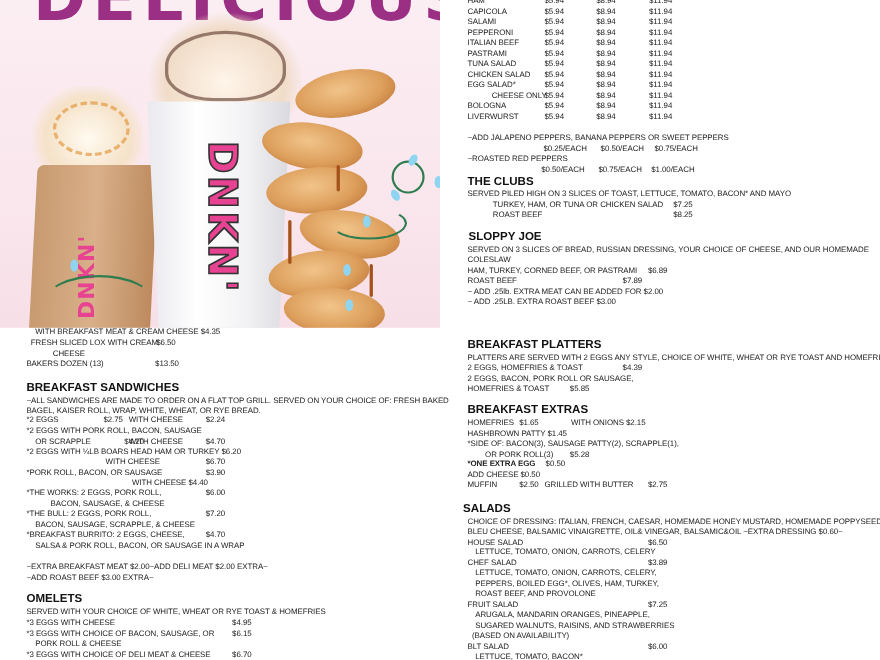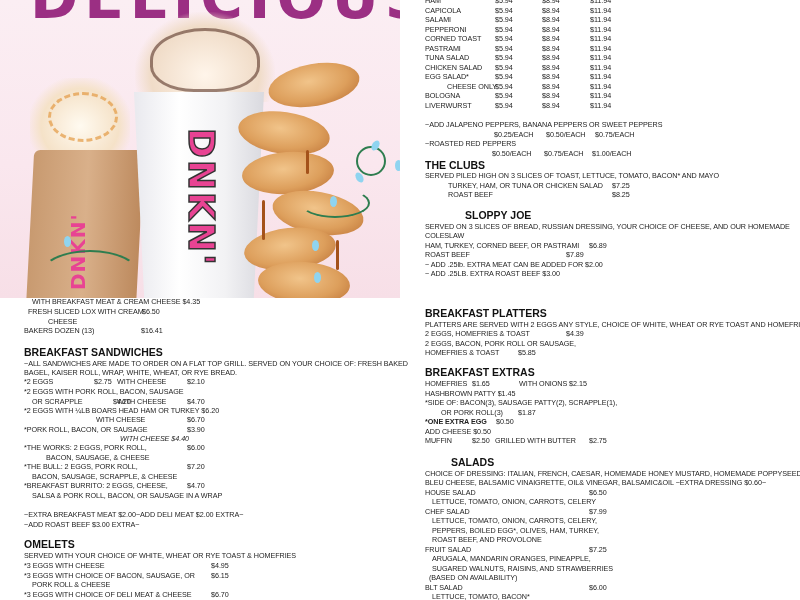--- a/index.html
+++ b/index.html
@@ -92,21 +92,21 @@
     <div class="t" style="left: 542px; top: 5.5px;">$8.94</div>
     <div class="t" style="left: 590px; top: 5.5px;">$11.94</div>
     <div class="t" style="left: 425px; top: 15px;">SALAMI</div>
     <div class="t" style="left: 495px; top: 15px;">$5.94</div>
     <div class="t" style="left: 542px; top: 15px;">$8.94</div>
     <div class="t" style="left: 590px; top: 15px;">$11.94</div>
     <div class="t" style="left: 425px; top: 24.5px;">PEPPERONI</div>
     <div class="t" style="left: 495px; top: 24.5px;">$5.94</div>
     <div class="t" style="left: 542px; top: 24.5px;">$8.94</div>
     <div class="t" style="left: 590px; top: 24.5px;">$11.94</div>
-    <div class="t" style="left: 425px; top: 34px;">CORNED TOAST</div>
+    <div class="t" style="left: 425px; top: 34px;">ITALIAN BEEF</div>
     <div class="t" style="left: 495px; top: 34px;">$5.94</div>
     <div class="t" style="left: 542px; top: 34px;">$8.94</div>
     <div class="t" style="left: 590px; top: 34px;">$11.94</div>
     <div class="t" style="left: 425px; top: 43.5px;">PASTRAMI</div>
     <div class="t" style="left: 495px; top: 43.5px;">$5.94</div>
     <div class="t" style="left: 542px; top: 43.5px;">$8.94</div>
     <div class="t" style="left: 590px; top: 43.5px;">$11.94</div>
     <div class="t" style="left: 425px; top: 53px;">TUNA SALAD</div>
     <div class="t" style="left: 495px; top: 53px;">$5.94</div>
     <div class="t" style="left: 542px; top: 53px;">$8.94</div>
@@ -131,40 +131,40 @@
     <div class="t" style="left: 495px; top: 100.5px;">$5.94</div>
     <div class="t" style="left: 542px; top: 100.5px;">$8.94</div>
     <div class="t" style="left: 590px; top: 100.5px;">$11.94</div>
   </div>
 
 <div class="t" style="left:32px;top:297px;">WITH BREAKFAST MEAT &amp; CREAM CHEESE $4.35</div>
 <div class="t" style="left:28px;top:307px;">FRESH SLICED LOX WITH CREAM</div>
 <div class="t" style="left:142px;top:307px;">$6.50</div>
 <div class="t" style="left:48px;top:317px;">CHEESE</div>
 <div class="t" style="left:24px;top:326px;">BAKERS DOZEN (13)</div>
-<div class="t" style="left:141px;top:326px;">$16.41</div>
+<div class="t" style="left:141px;top:326px;">$13.50</div>
 
 <div class="h" style="left:24px;top:346px;">BREAKFAST SANDWICHES</div>
 <div class="t" style="left:24px;top:359px;">~ALL SANDWICHES ARE MADE TO ORDER ON A FLAT TOP GRILL. SERVED ON YOUR CHOICE OF: FRESH BAKED</div>
 <div class="t" style="left:24px;top:368px;">BAGEL, KAISER ROLL, WRAP, WHITE, WHEAT, OR RYE BREAD.</div>
 <div class="t" style="left:24px;top:377px;">*2 EGGS</div>
 <div class="t" style="left:94px;top:377px;">$2.75</div>
 <div class="t" style="left:117px;top:377px;">WITH CHEESE</div>
-<div class="t" style="left:187px;top:377px;">$2.10</div>
+<div class="t" style="left:187px;top:377px;">$2.24</div>
 <div class="t" style="left:24px;top:387px;">*2 EGGS WITH PORK ROLL, BACON, SAUSAGE</div>
 <div class="t" style="left:32px;top:397px;">OR SCRAPPLE</div>
 <div class="t" style="left:94px;top:397px;padding-left:19px;">$4.20</div>
 <div class="t" style="left:117px;top:397px;">WITH CHEESE</div>
 <div class="t" style="left:187px;top:397px;">$4.70</div>
 <div class="t" style="left:24px;top:406px;">*2 EGGS WITH ¼LB BOARS HEAD HAM OR TURKEY $6.20</div>
 <div class="t" style="left:96px;top:415px;">WITH CHEESE</div>
 <div class="t" style="left:187px;top:415px;">$6.70</div>
 <div class="t" style="left:24px;top:425px;">*PORK ROLL, BACON, OR SAUSAGE</div>
 <div class="t" style="left:187px;top:425px;">$3.90</div>
-<div class="t" style="left:120px;top:434px;font-style:italic;">WITH CHEESE $4.40</div>
+<div class="t" style="left:120px;top:434px;">WITH CHEESE $4.40</div>
 <div class="t" style="left:24px;top:443px;">*THE WORKS: 2 EGGS, PORK ROLL,</div>
 <div class="t" style="left:187px;top:443px;">$6.00</div>
 <div class="t" style="left:32px;top:453px;padding-left:14px;">BACON, SAUSAGE, &amp; CHEESE</div>
 <div class="t" style="left:24px;top:462px;">*THE BULL: 2 EGGS, PORK ROLL,</div>
 <div class="t" style="left:187px;top:462px;">$7.20</div>
 <div class="t" style="left:32px;top:472px;">BACON, SAUSAGE, SCRAPPLE, &amp; CHEESE</div>
 <div class="t" style="left:24px;top:481px;">*BREAKFAST BURRITO: 2 EGGS, CHEESE,</div>
 <div class="t" style="left:187px;top:481px;">$4.70</div>
 <div class="t" style="left:32px;top:491px;">SALSA &amp; PORK ROLL, BACON, OR SAUSAGE IN A WRAP</div>
 <div class="t" style="left:24px;top:510px;">~EXTRA BREAKFAST MEAT $2.00~ADD DELI MEAT $2.00 EXTRA~</div>
@@ -189,21 +189,21 @@
 <div class="t" style="left:544px;top:149px;">$0.75/EACH</div>
 <div class="t" style="left:592px;top:149px;">$1.00/EACH</div>
 
 <div class="h" style="left:425px;top:159px;">THE CLUBS</div>
 <div class="t" style="left:425px;top:171px;">SERVED PILED HIGH ON 3 SLICES OF TOAST, LETTUCE, TOMATO, BACON* AND MAYO</div>
 <div class="t" style="left:448px;top:181px;">TURKEY, HAM, OR TUNA OR CHICKEN SALAD</div>
 <div class="t" style="left:612px;top:181px;">$7.25</div>
 <div class="t" style="left:448px;top:190px;">ROAST BEEF</div>
 <div class="t" style="left:612px;top:190px;">$8.25</div>
 
-<div class="h" style="left:441px;top:209px;padding-left:24px;">SLOPPY JOE</div>
+<div class="h" style="left:402px;top:209px;padding-left:24px;">SLOPPY JOE</div>
 <div class="t" style="left:425px;top:222px;">SERVED ON 3 SLICES OF BREAD, RUSSIAN DRESSING, YOUR CHOICE OF CHEESE, AND OUR HOMEMADE</div>
 <div class="t" style="left:425px;top:231px;">COLESLAW</div>
 <div class="t" style="left:425px;top:241px;text-align:right;">HAM, TURKEY, CORNED BEEF, OR PASTRAMI</div>
 <div class="t" style="left:589px;top:241px;">$6.89</div>
 <div class="t" style="left:425px;top:250px;">ROAST BEEF</div>
 <div class="t" style="left:566px;top:250px;">$7.89</div>
 <div class="t" style="left:425px;top:260px;">~ ADD .25lb. EXTRA MEAT CAN BE ADDED FOR $2.00</div>
 <div class="t" style="left:425px;top:269px;">~  ADD  .25LB. EXTRA ROAST BEEF  $3.00</div>
 
 <div class="h" style="left:425px;top:307px;">BREAKFAST PLATTERS</div>
@@ -214,37 +214,37 @@
 <div class="t" style="left:425px;top:348px;">HOMEFRIES &amp; TOAST</div>
 <div class="t" style="left:518px;top:348px;">$5.85</div>
 
 <div class="h" style="left:425px;top:366px;">BREAKFAST EXTRAS</div>
 <div class="t" style="left:425px;top:379px;">HOMEFRIES</div>
 <div class="t" style="left:472px;top:379px;">$1.65</div>
 <div class="t" style="left:519px;top:379px;">WITH ONIONS $2.15</div>
 <div class="t" style="left:425px;top:389px;">HASHBROWN PATTY  $1.45</div>
 <div class="t" style="left:425px;top:398px;">*SIDE OF: BACON(3), SAUSAGE PATTY(2), SCRAPPLE(1),</div>
 <div class="t" style="left:425px;top:408px;margin-left:16px;">OR PORK ROLL(3)</div>
-<div class="t" style="left:518px;top:408px;">$1.87</div>
+<div class="t" style="left:518px;top:408px;">$5.28</div>
 <div class="t" style="left:425px;top:417px;font-weight:bold;">*ONE EXTRA EGG</div>
 <div class="t" style="left:496px;top:417px;">$0.50</div>
 <div class="t" style="left:425px;top:427px;">ADD CHEESE   $0.50</div>
 <div class="t" style="left:425px;top:436px;">MUFFIN</div>
 <div class="t" style="left:472px;top:436px;">$2.50</div>
 <div class="t" style="left:495px;top:436px;">GRILLED WITH BUTTER</div>
 <div class="t" style="left:589px;top:436px;">$2.75</div>
 
-<div class="h" style="left:431px;top:456px;padding-left:20px;">SALADS</div>
+<div class="h" style="left:401px;top:456px;padding-left:20px;">SALADS</div>
 <div class="t" style="left:425px;top:469px;">CHOICE OF DRESSING: ITALIAN, FRENCH, CAESAR, HOMEMADE HONEY MUSTARD, HOMEMADE POPPYSEED,</div>
 <div class="t" style="left:425px;top:478px;">BLEU CHEESE, BALSAMIC VINAIGRETTE, OIL&amp; VINEGAR, BALSAMIC&amp;OIL ~EXTRA DRESSING $0.60~</div>
 <div class="t" style="left:425px;top:488px;">HOUSE SALAD</div>
 <div class="t" style="left:589px;top:488px;">$6.50</div>
 <div class="t" style="left:432px;top:497px;">LETTUCE, TOMATO, ONION, CARROTS, CELERY</div>
 <div class="t" style="left:425px;top:507px;">CHEF SALAD</div>
-<div class="t" style="left:589px;top:507px;">$7.99</div>
+<div class="t" style="left:589px;top:507px;">$3.89</div>
 <div class="t" style="left:432px;top:516px;">LETTUCE, TOMATO, ONION, CARROTS, CELERY,</div>
 <div class="t" style="left:432px;top:526px;">PEPPERS, BOILED EGG*, OLIVES, HAM, TURKEY,</div>
 <div class="t" style="left:432px;top:535px;">ROAST BEEF, AND PROVOLONE</div>
 <div class="t" style="left:425px;top:545px;">FRUIT SALAD</div>
 <div class="t" style="left:589px;top:545px;">$7.25</div>
 <div class="t" style="left:432px;top:554px;">ARUGALA, MANDARIN ORANGES, PINEAPPLE,</div>
 <div class="t" style="left:432px;top:564px;">SUGARED WALNUTS, RAISINS, AND STRAWBERRIES</div>
 <div class="t" style="left:429px;top:573px;">(BASED ON AVAILABILITY)</div>
 <div class="t" style="left:425px;top:583px;">BLT SALAD</div>
 <div class="t" style="left:589px;top:583px;">$6.00</div>

